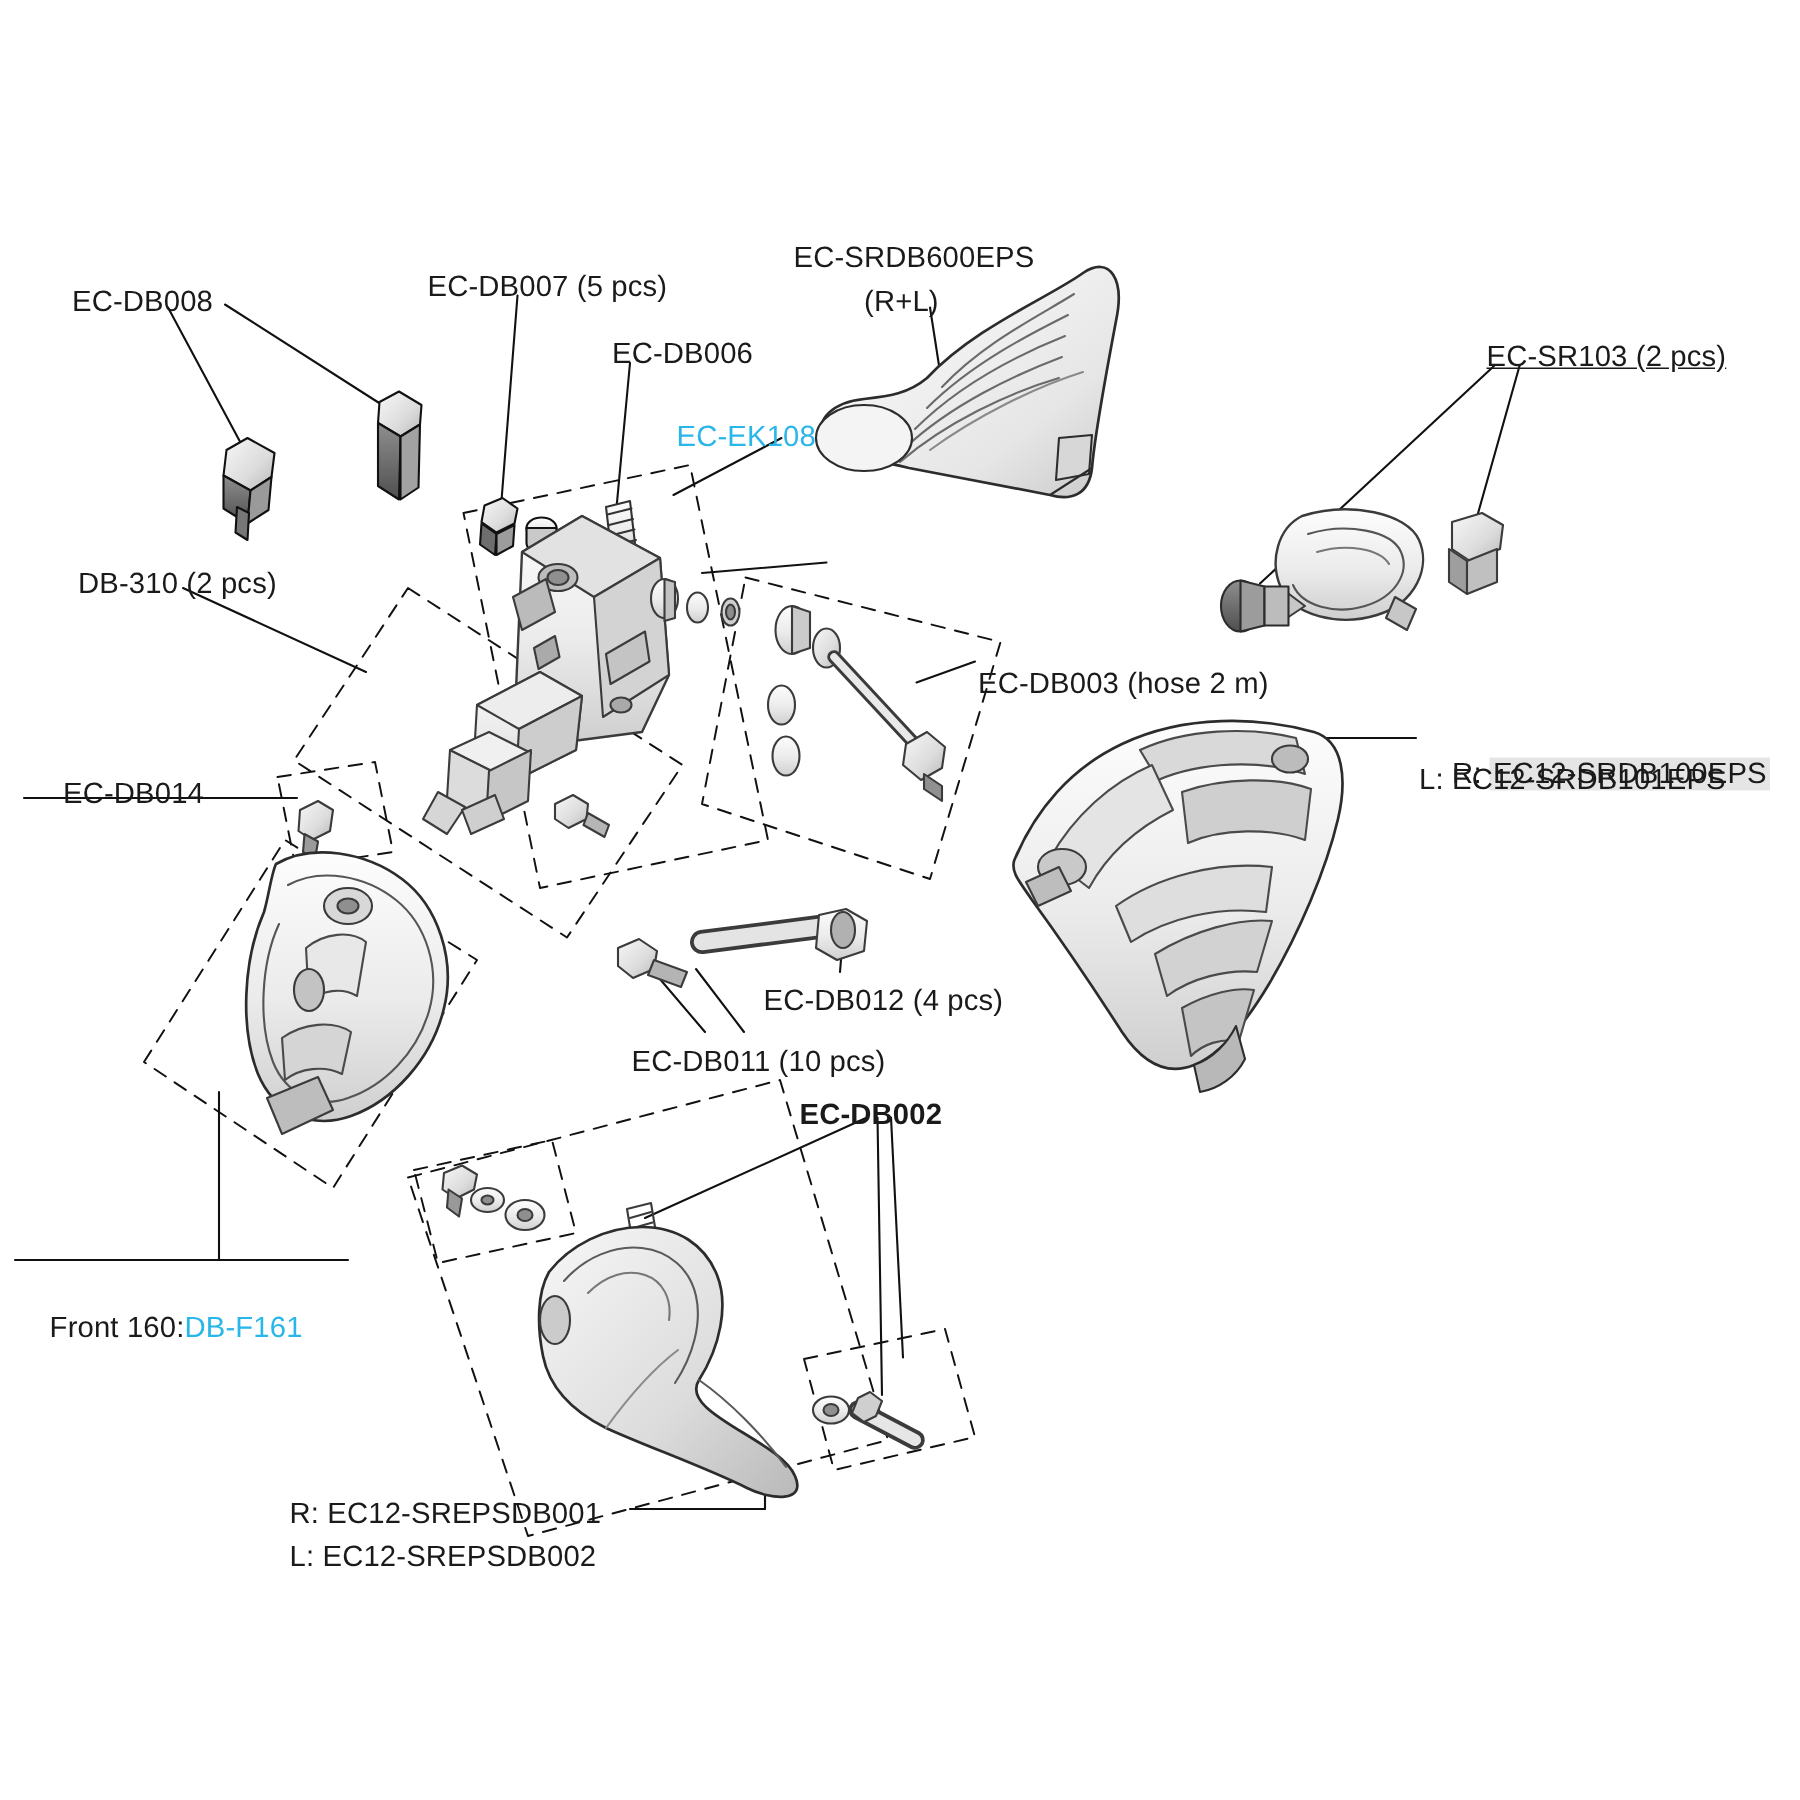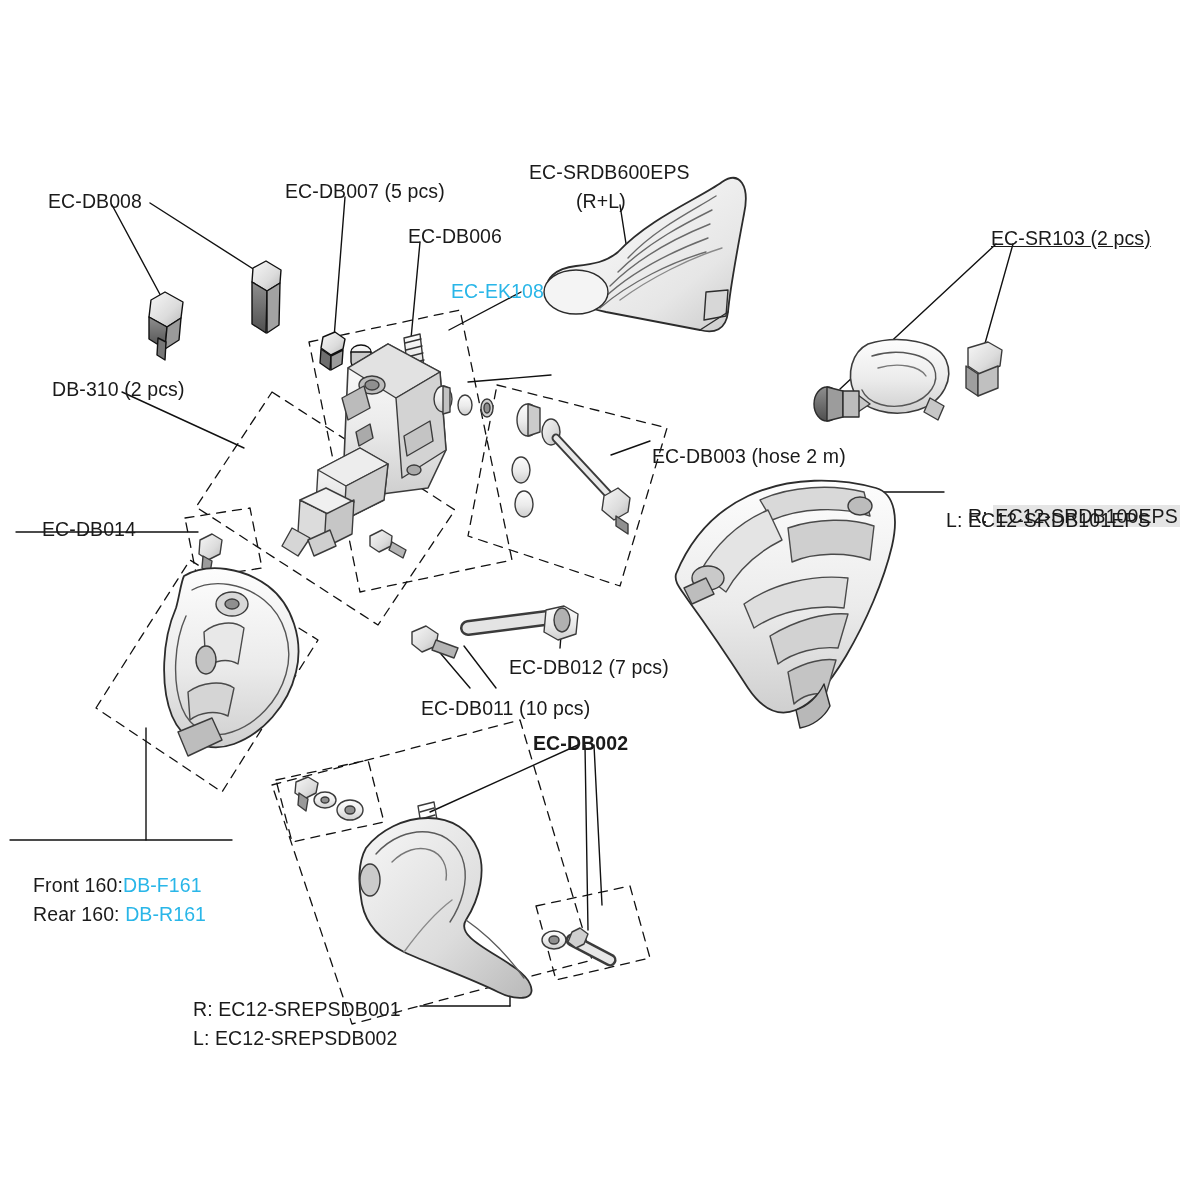--- a/index.html
+++ b/index.html
@@ -325,27 +325,24 @@
 
 
   <div class="label" style="left:652px; top:432px;margin-top:12px;">EC-DB003 (hose 2 m)</div>
   <div class="label" style="left:42px; top:517px;">EC-DB014</div>
 
   <div class="label" style="left:946px; top:479px;">
     <span class="blk">R: </span><span class="hl">EC12-SRDB100EPS</span>
   </div>
   <div class="label" style="left:946px; top:508px;">L: EC12-SRDB101EPS</div>
 
-  <div class="label" style="left:509px; top:655px;">EC-DB012 (7 pcs)</div>
+  <div class="label" style="left:509px; top:655px;">EC-DB012 (4 pcs)</div>
   <div class="label" style="left:421px; top:696px;">EC-DB011 (10 pcs)</div>
   <div class="label" style="left:533px; top:731px;font-weight:bold;">EC-DB002</div>
 
   <div class="label" style="left:11px; top:848px;">
     <span class="blk">Front 160:</span><span class="cyan">DB-F161</span>
   </div>
-  <div class="label" style="left:11px; top:877px;">
-    <span class="blk">Rear 160: </span><span class="cyan">DB-R161</span>
-  </div>
 
   <div class="label" style="left:193px; top:997px;">R: EC12-SREPSDB001</div>
   <div class="label" style="left:193px; top:1026px;">L: EC12-SREPSDB002</div>
 
 </div>
 
 </body></html>

